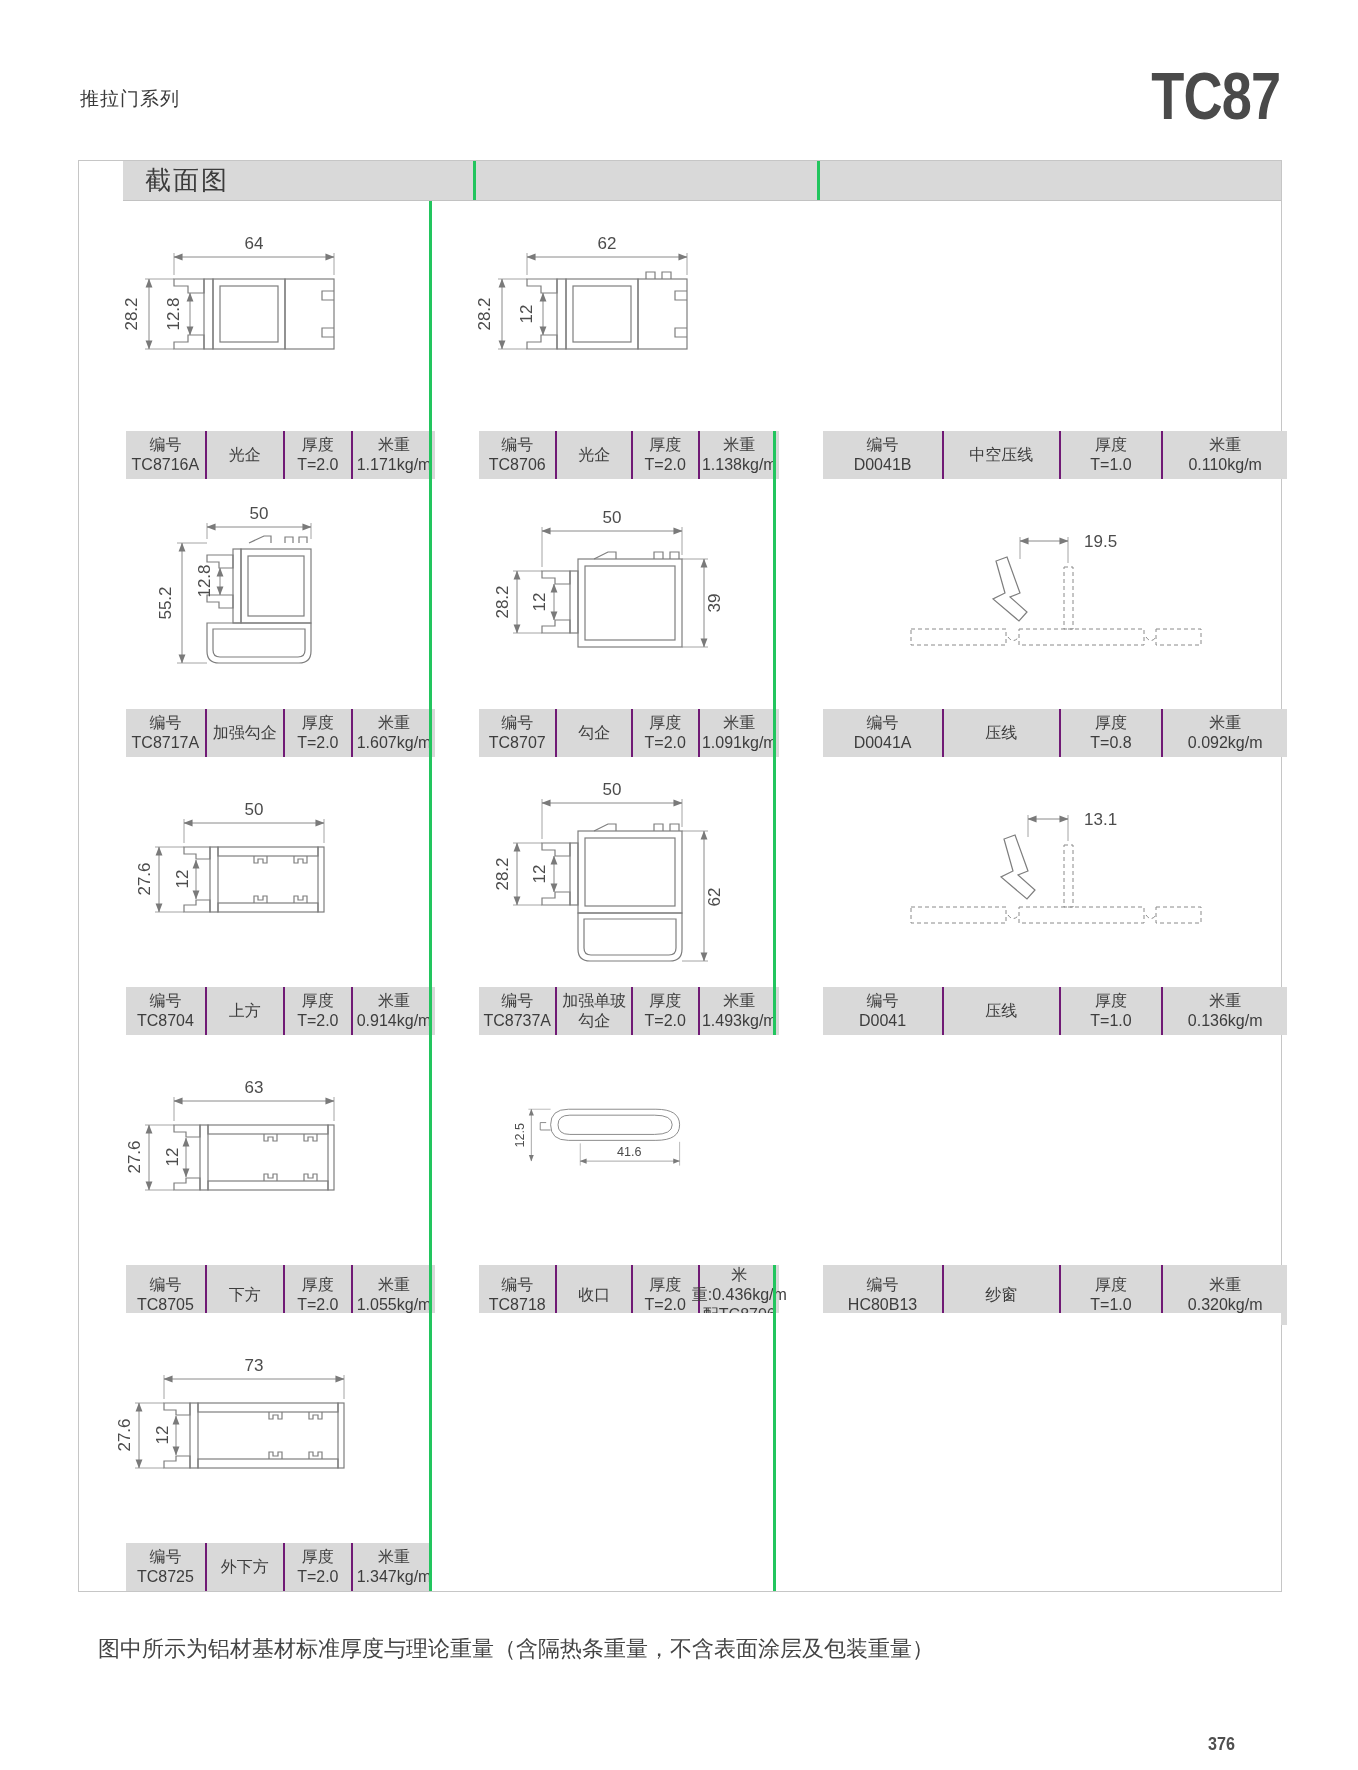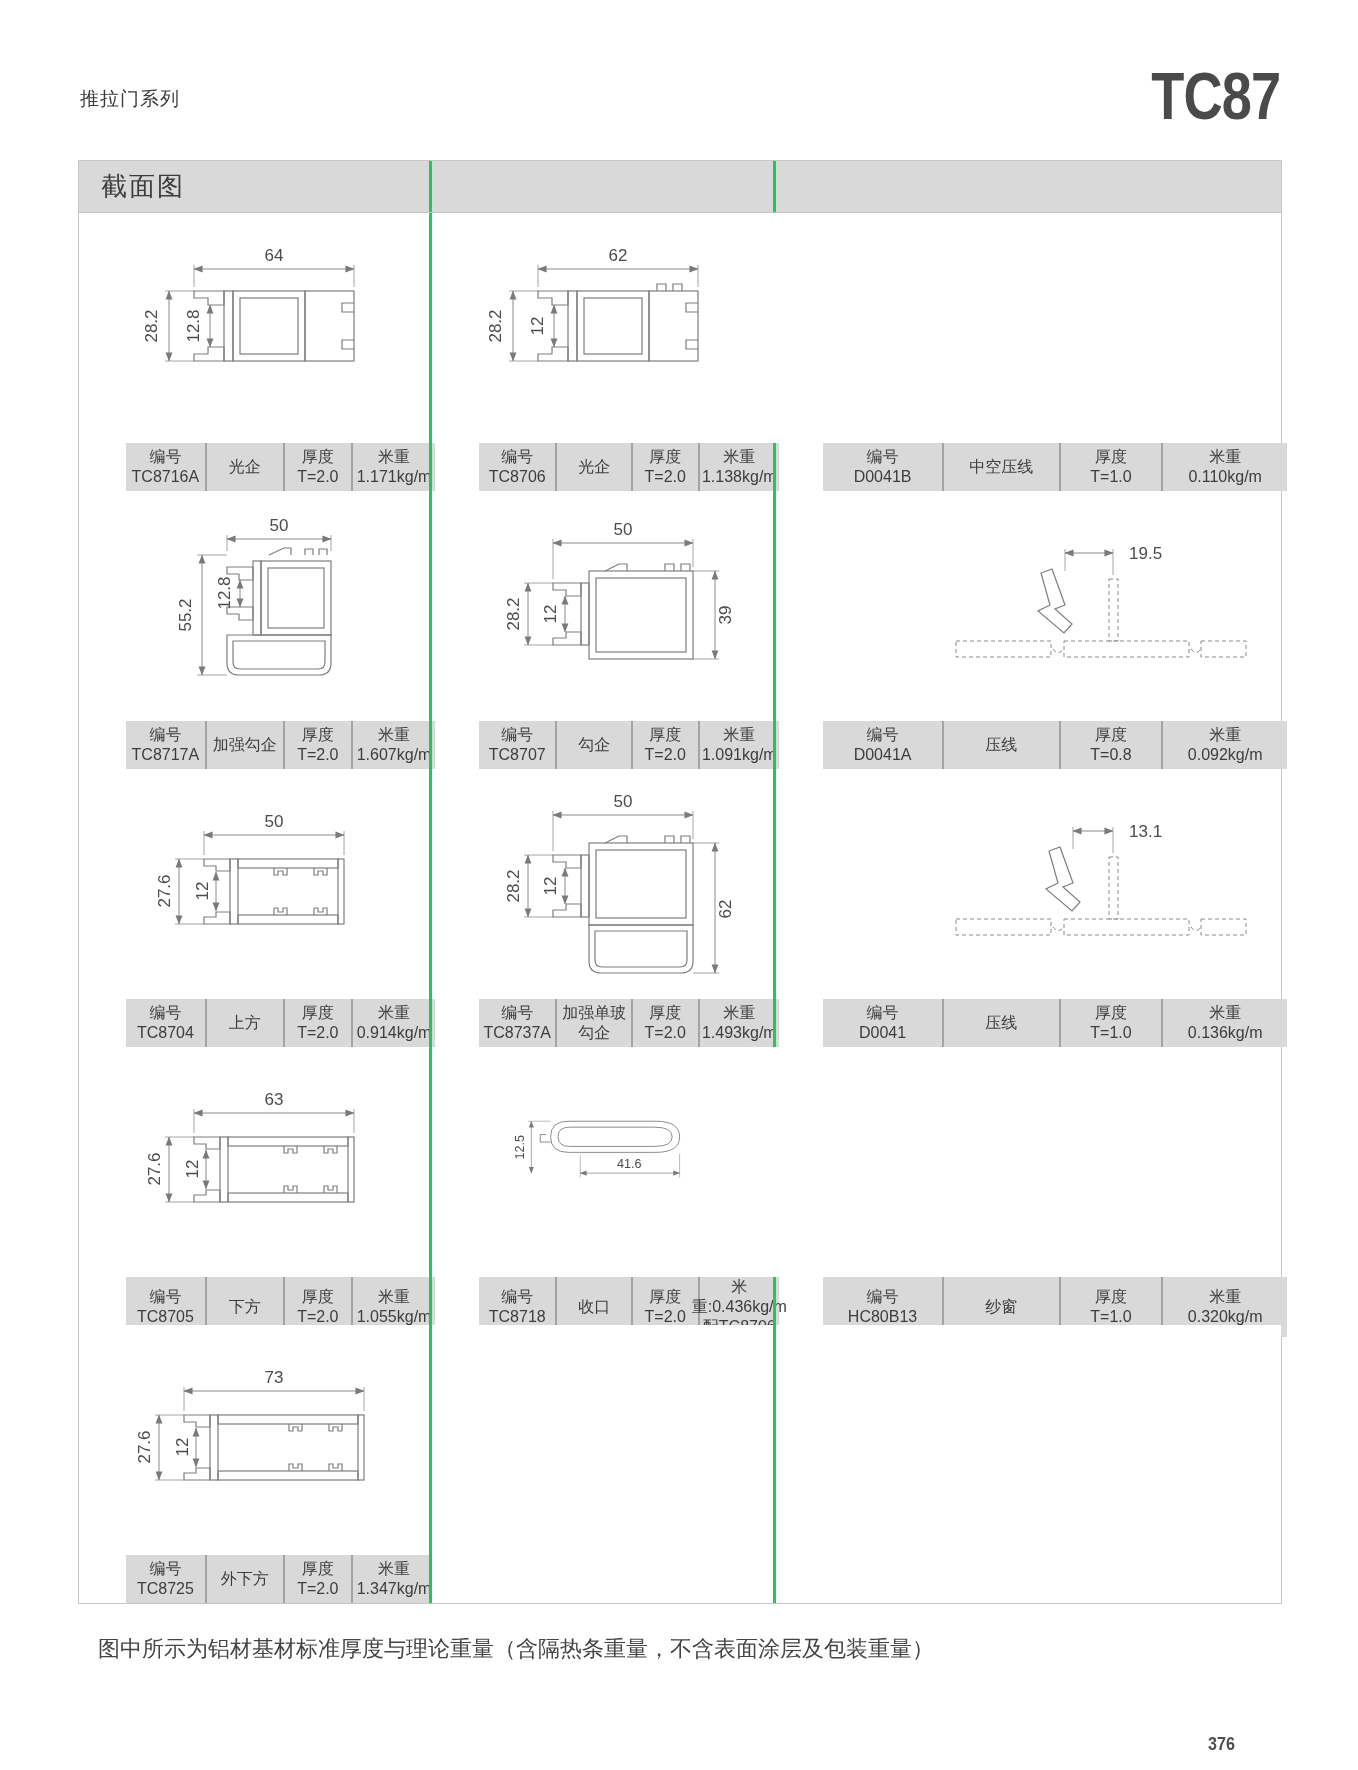--- a/index.html
+++ b/index.html
@@ -8,29 +8,29 @@
 
   .series-title { position:absolute; left:80px; top:86px; font-size:19px; color:#3a3a3a; letter-spacing:1px; }
   .model { position:absolute; right:78px; top:58px; font-size:66px; font-weight:bold; color:#4a4a4a;
            transform:scaleX(0.82); transform-origin:right center; letter-spacing:-1px; }
 
   .sheet { position:absolute; left:78px; top:160px; width:1204px; border:1px solid #c6c6c6; background:#fff; }
   .colrow { display:grid; grid-template-columns:350px 344px 1fr; }
   .col { position:relative; }
   .col + .col { border-left:3px solid #22c55e; }
 
-  .thead { height:52px; background:#d9d9d9; border-bottom:1px solid #c2c2c2; }
+  .thead { height:40px; background:#d9d9d9; border-bottom:1px solid #c2c2c2;margin-left:44px; }
   .thead .col { display:flex; align-items:center; }
   .th-label { font-size:26px; color:#3c3c3c; padding-left:22px; letter-spacing:2px; }
 
   .drawrow { height:230px; }
-  .drawrow .col { display:flex; align-items:center; justify-content:flex-end; background:#fff; }
+  .drawrow .col { display:flex; align-items:center; justify-content:flex-start; background:#fff; }
 
   .inforow { height:48px; }
-  .igrid { display:grid; grid-template-columns:26% 25% 22% 27%; column-gap:2px; height:100%; background:#a3a3a3;margin-left:47px; }
+  .igrid { display:grid; grid-template-columns:26% 25% 22% 27%; column-gap:2px; height:100%; background:#701a75;margin-left:47px; }
   .icell { background:#d9d9d9; display:flex; flex-direction:column; align-items:center; justify-content:center; text-align:center; line-height:1.25; }
   .icell .lab { font-size:16px; color:#3d3d3d; }
   .icell .val { font-size:16px; color:#3d3d3d; }
   .empty-info { height:100%; background:#fff; }
 
   svg.draw { display:block; }
   .profile path, .profile rect { stroke:#7e7e7e; stroke-width:1.2; fill:none; stroke-linejoin:miter; }
   .dashedp path, .dashedp rect { stroke:#8a8a8a; stroke-width:1; fill:none; stroke-dasharray:4 3; }
   .ext path { stroke:#9a9a9a; stroke-width:0.9; fill:none; }
   .dim line { stroke:#8a8a8a; stroke-width:1; }

